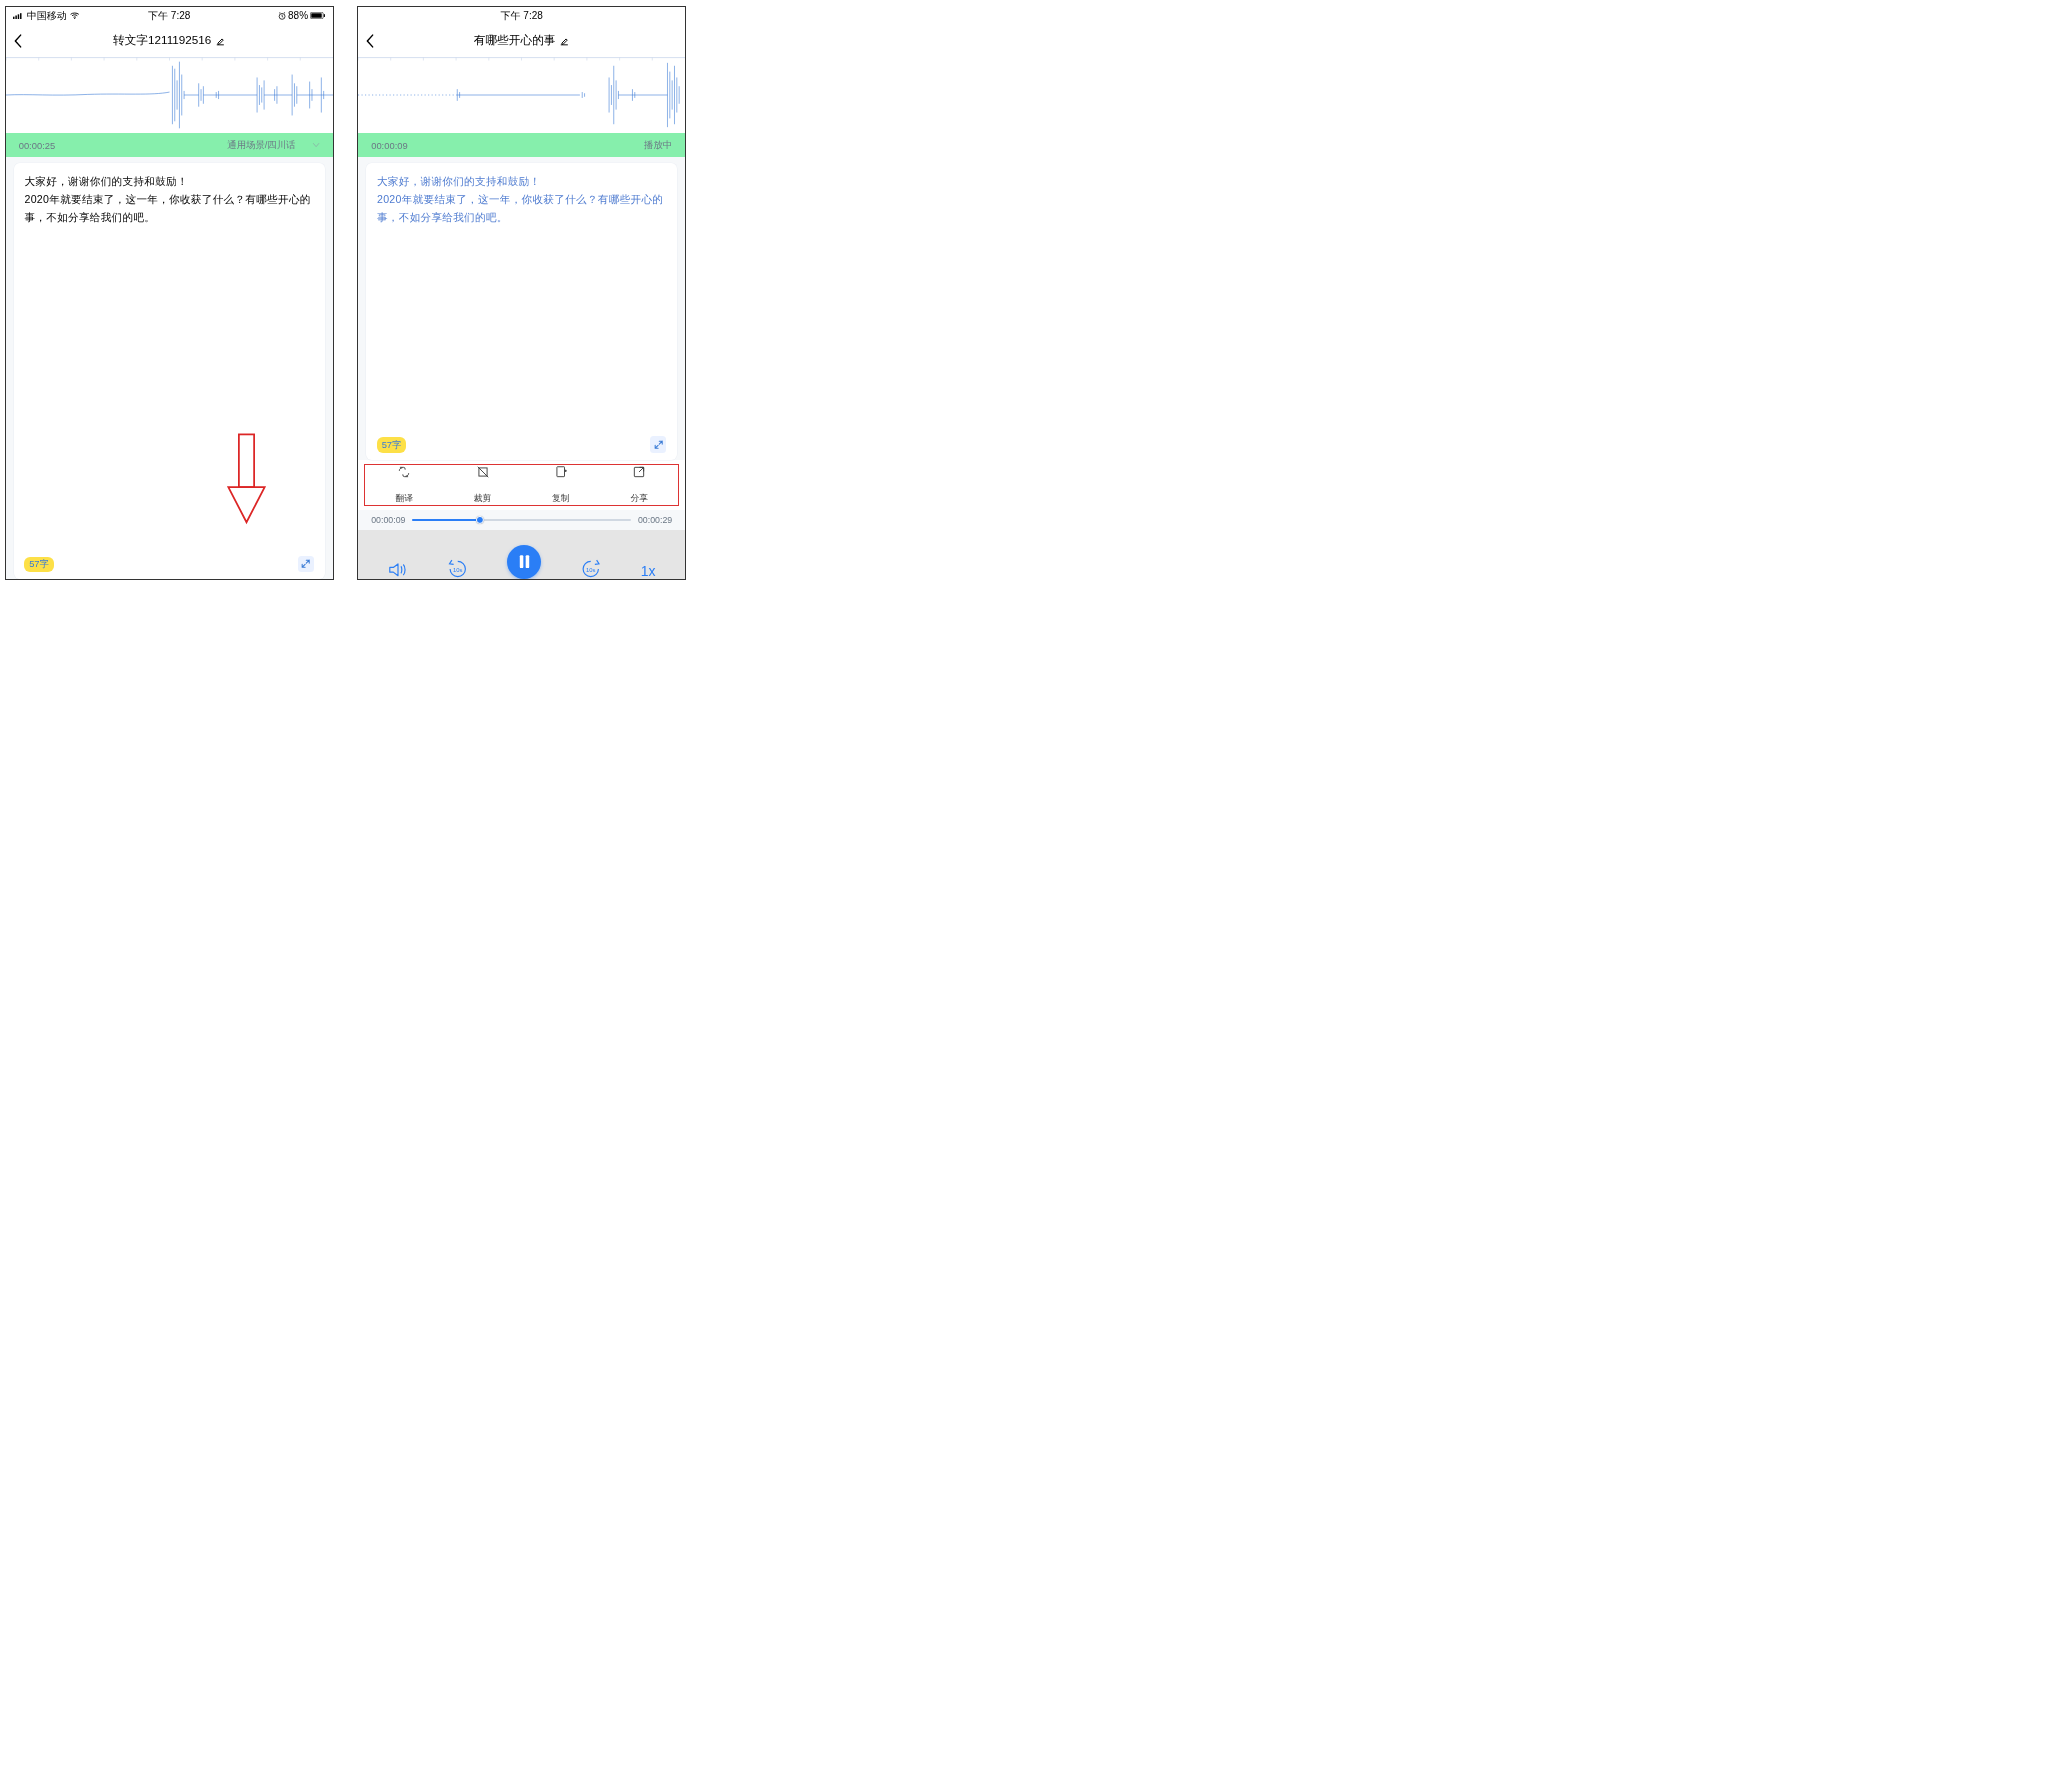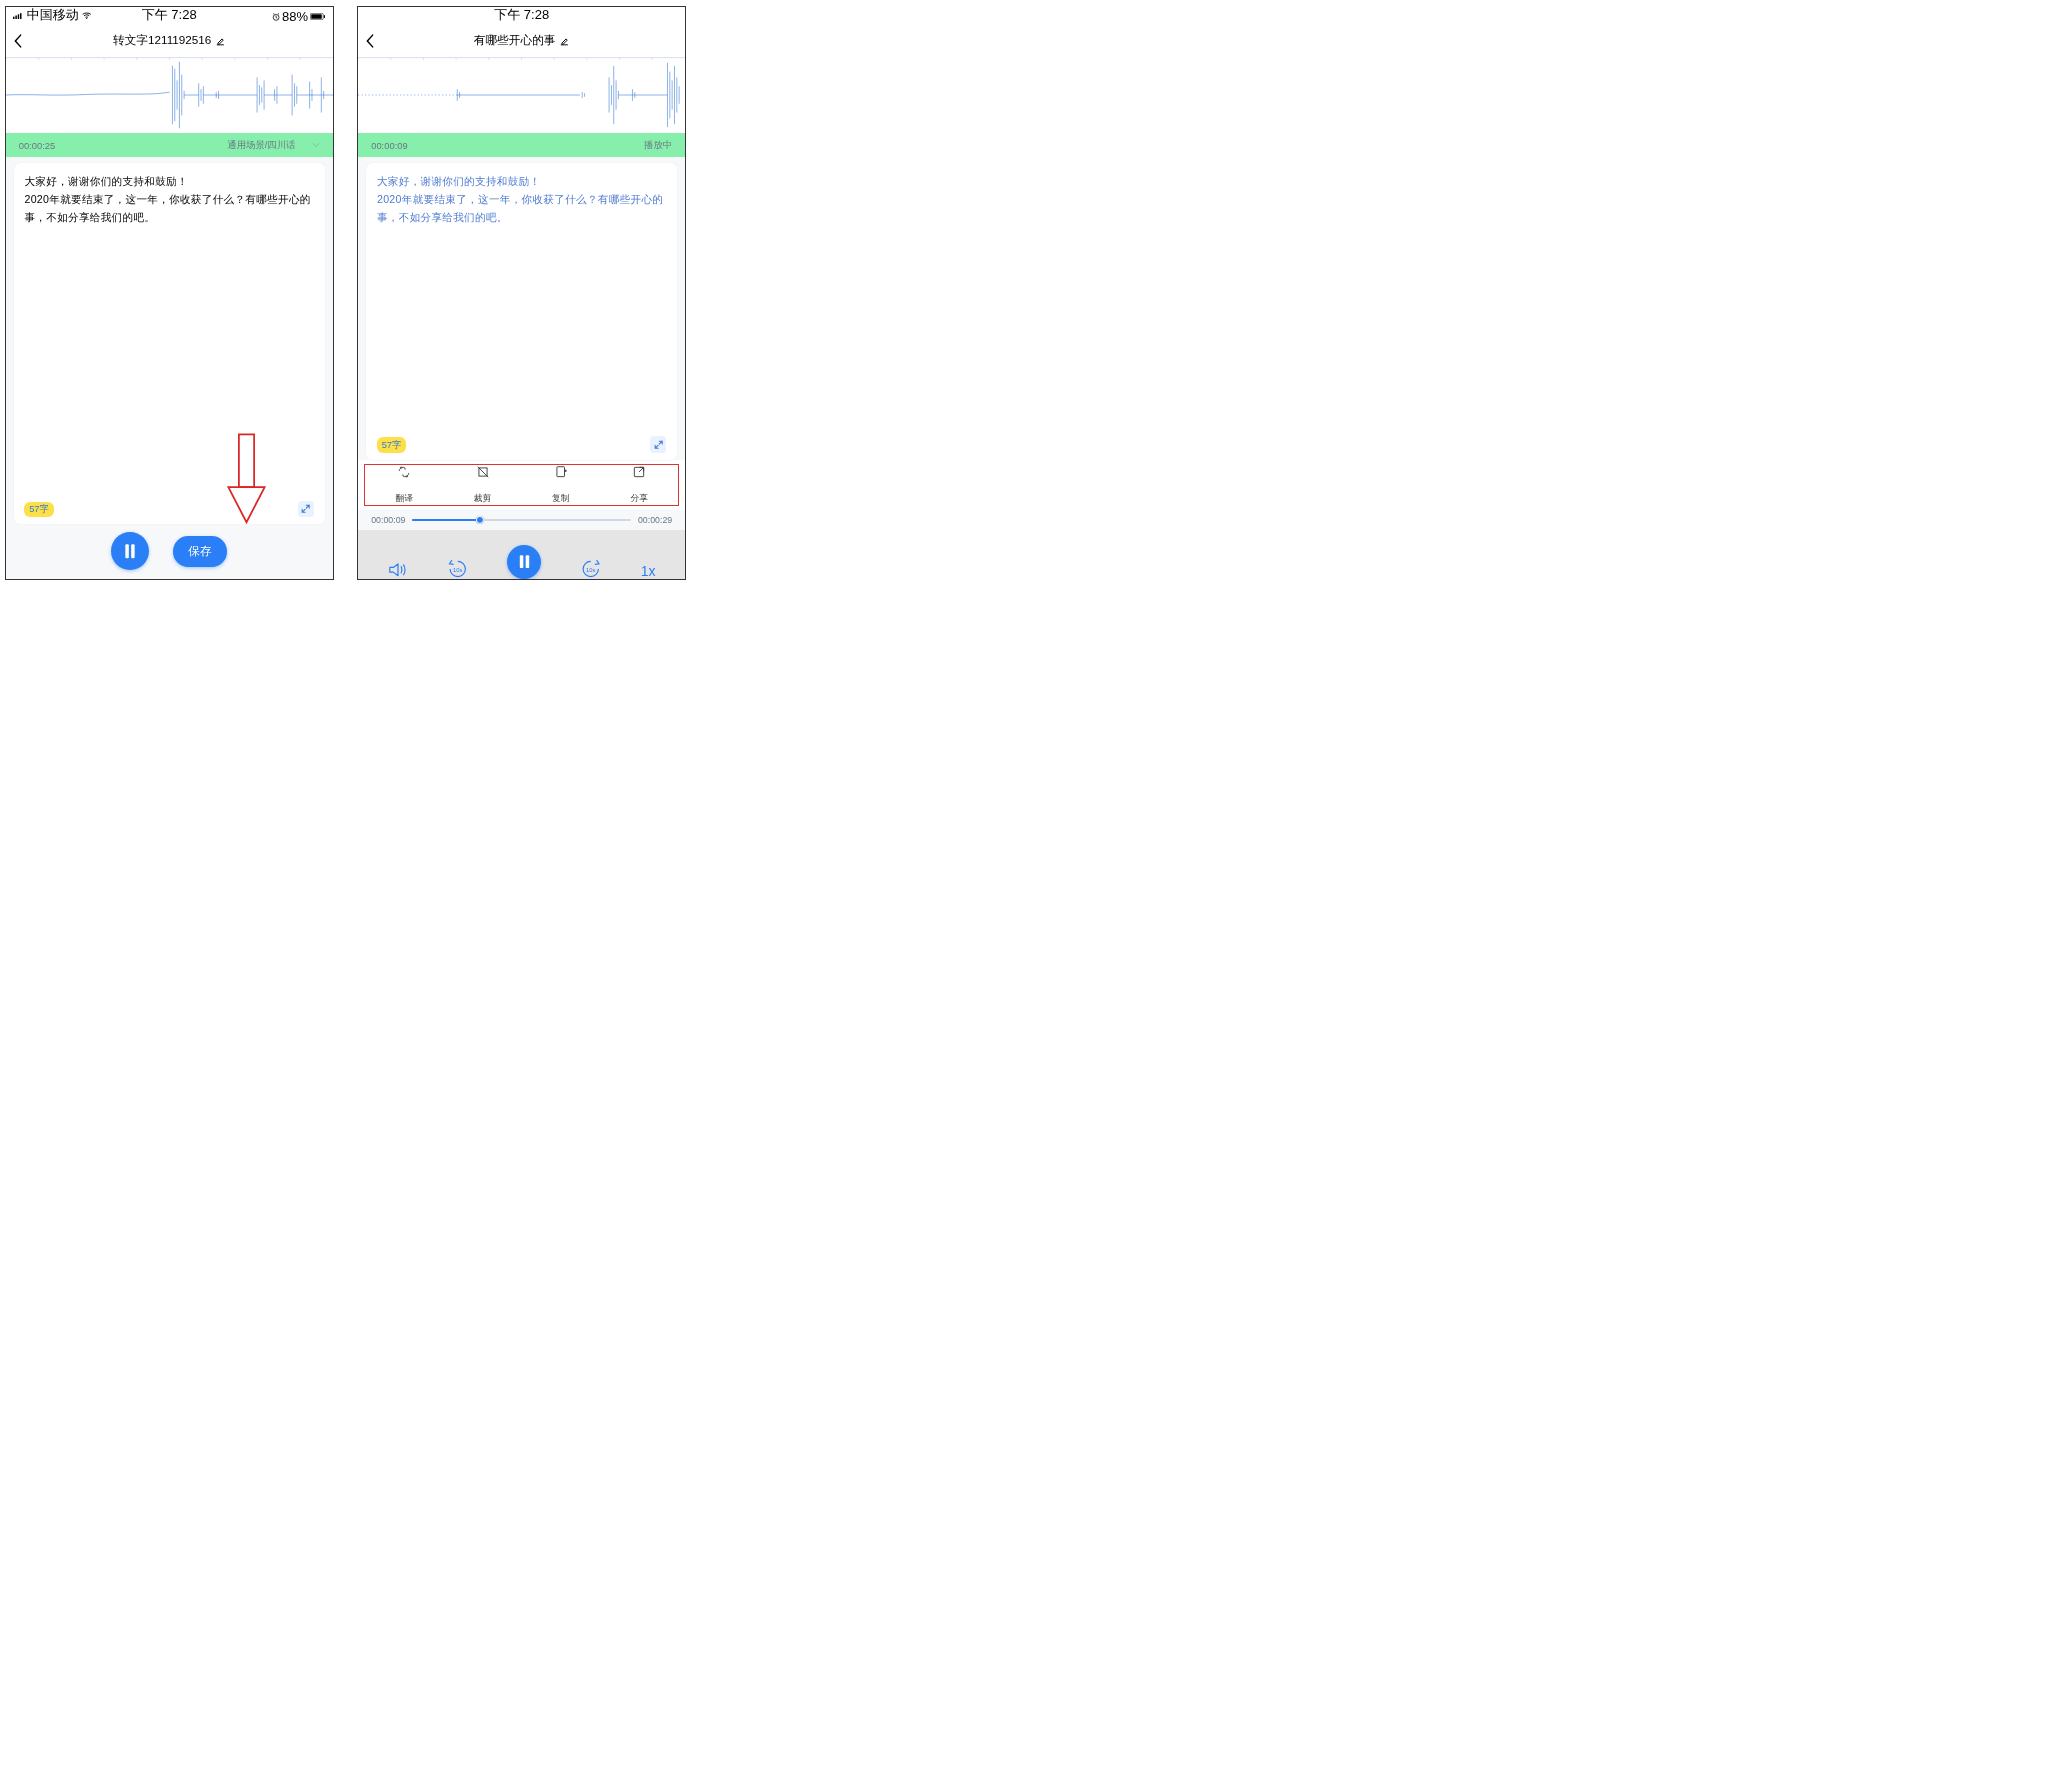--- a/index.html
+++ b/index.html
@@ -17,23 +17,23 @@
     background: #fff;
     display: flex;
     flex-direction: column;
     position: relative;
     overflow: hidden;
   }
   
   .statusbar {
     height: 17.6px;
     display: flex;
-    align-items: flex-end;
+    align-items: center;
     padding: 0 7px;
-    font-size: 13px;
+    font-size: 10px;
     font-weight: 500;
     color: #000;
   }
   .statusbar .sb-left { display: flex; align-items: center; gap: 3.5px; flex:1;}
   .statusbar .sb-center{ flex:1; text-align:center;}
   .statusbar .sb-right{ flex:1; display:flex; justify-content:flex-end; align-items:center; gap:2.3px;}
   .signal, .wifi, .battery { display:inline-flex; align-items:center; }
   .signal svg, .wifi svg, .battery svg { display:block; }
   
   .navbar {
@@ -372,31 +372,20 @@
         <span class="wordcount">57字</span>
         <span class="expand-btn">
           <svg width="9.4" height="9.4" viewBox="0 0 16 16">
               <path d="M9 2 H14 V7 M14 2 L9 7 M7 14 H2 V9 M2 14 L7 9" fill="none" stroke="#3a7bd5" stroke-width="1.8" stroke-linecap="round"></path>
             </svg>
         </span>
       </div>
     </div>
   </div>
 
-  <div class="bottom1">
-    <span class="pause-btn">
-      <svg width="14" height="16.4" viewBox="0 0 24 28">
-          <rect x="4" y="2" width="6" height="24" rx="2" fill="#fff"></rect>
-          <rect x="14" y="2" width="6" height="24" rx="2" fill="#fff"></rect>
-        </svg>
-    </span>
-    <span class="save-btn">
-        <span>保存</span>
-      </span>
-  </div>
 
   <div class="big-arrow">
     <svg width="41" height="93" viewBox="0 0 70 158">
         <g fill="none" stroke="#dc2626" stroke-width="3">
           <rect x="22" y="2" width="26" height="90"></rect>
           <polygon points="4,92 66,92 35,152"></polygon>
         </g>
       </svg>
   </div>
 

